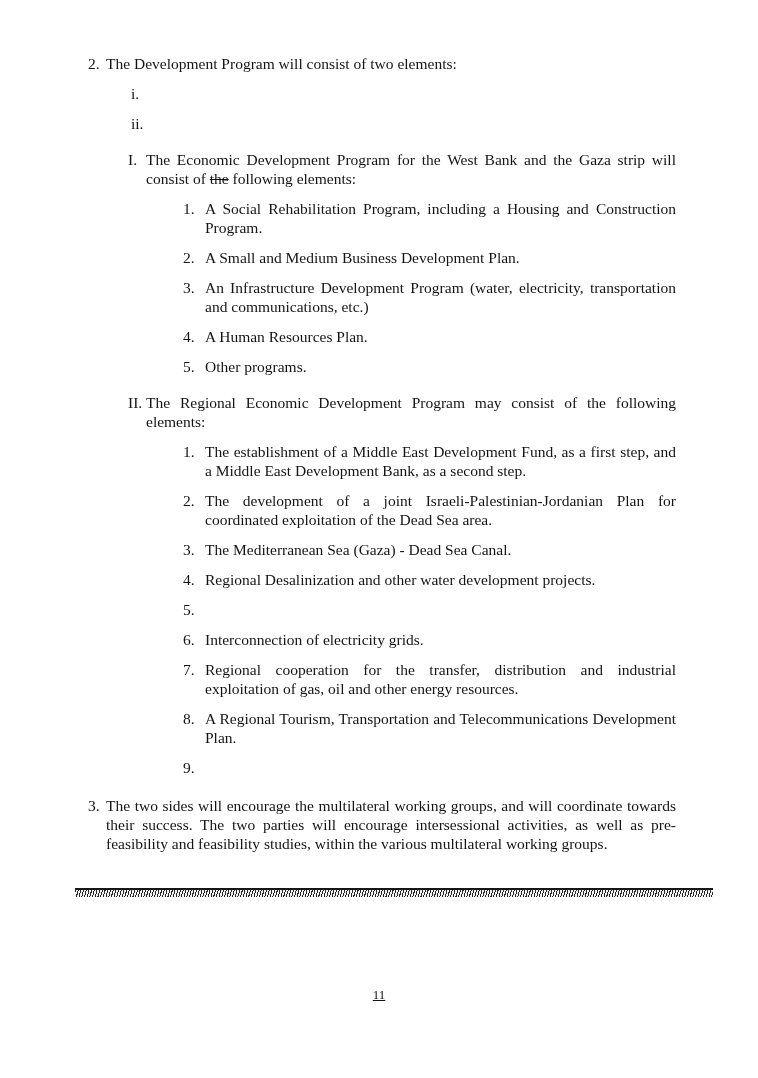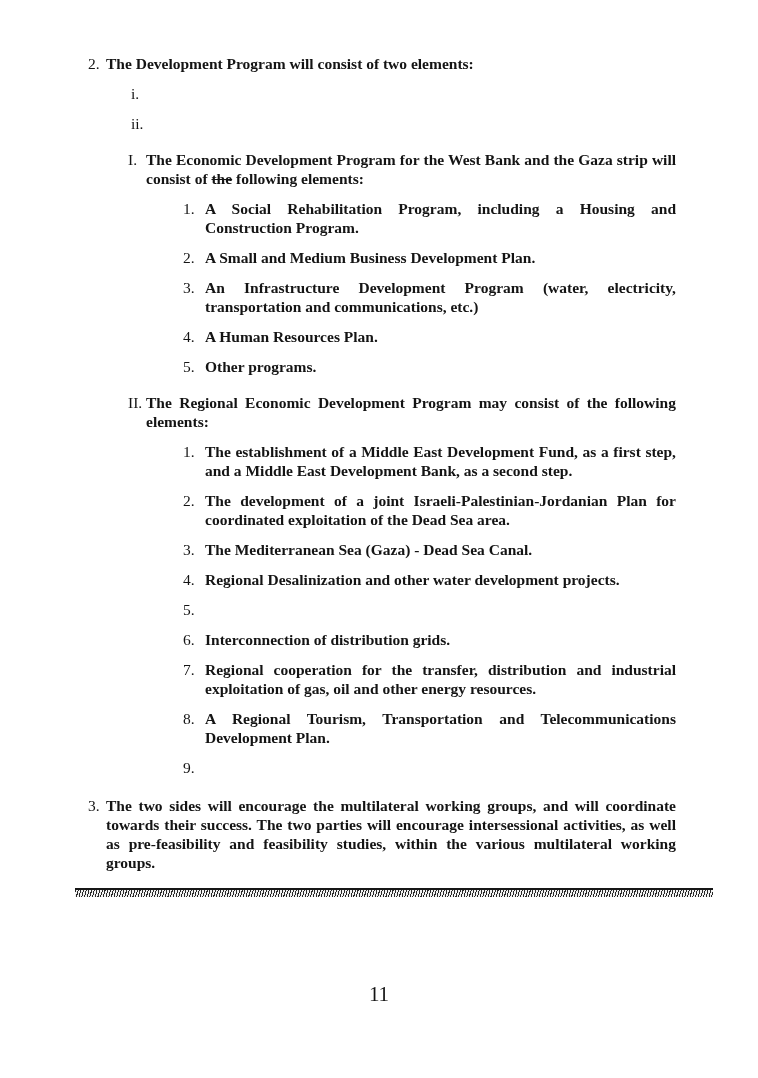--- a/index.html
+++ b/index.html
@@ -16,21 +16,21 @@
     overflow: hidden;
   }
   .content {
     position: absolute;
     top: 54px;
     left: 88px;
     width: 588px;
   }
   .li { display: flex; margin-bottom: 11px; }
   .lbl { flex: 0 0 auto; white-space: pre; }
-  .txt { flex: 1 1 auto; text-align: justify; text-align-last: left; font-weight: bold; }
+  .txt { flex: 1 1 auto; text-align: justify; text-align-last: left; }
 
   .lvl-num  { padding-left: 0; }
   .lvl-num  .lbl { width: 18px; }
 
   .lvl-roman { padding-left: 43px; }
   .lvl-roman .lbl { width: 19px; }
 
   .lvl-section { padding-left: 40px; margin-top: 17px; }
   .lvl-section .lbl { width: 18px; }
 
@@ -50,21 +50,22 @@
     border-top: 2px solid #161616;
     background: repeating-linear-gradient(105deg, #2a2a2a 0, #2a2a2a 1px, #f2f2f2 1px, #f2f2f2 2.6px);
   }
 
   .page-number {
     position: absolute;
     top: 985px;
     left: 0;
     width: 100%;
     text-align: center;
-    font-size: 21px;
+    font-size: 13px;
+    text-decoration: underline;
   }
 </style>
 </head>
 <body>
 
 <div class="page">
   <div class="content">
 
     <div class="li lvl-num">
       <span class="lbl">2.</span>
@@ -123,21 +124,21 @@
     </div>
     <div class="li lvl-item">
       <span class="lbl">4.</span>
       <span class="txt">Regional Desalinization and other water development projects.</span>
     </div>
     <div class="li lvl-item">
       <span class="lbl">5.</span>
     </div>
     <div class="li lvl-item">
       <span class="lbl">6.</span>
-      <span class="txt">Interconnection of distribution grids.</span>
+      <span class="txt">Interconnection of electricity grids.</span>
     </div>
     <div class="li lvl-item">
       <span class="lbl">7.</span>
       <span class="txt">Regional cooperation for the transfer, distribution and industrial exploitation of gas, oil and other energy resources.</span>
     </div>
     <div class="li lvl-item">
       <span class="lbl">8.</span>
       <span class="txt">A Regional Tourism, Transportation and Telecommunications Development Plan.</span>
     </div>
     <div class="li lvl-item">

